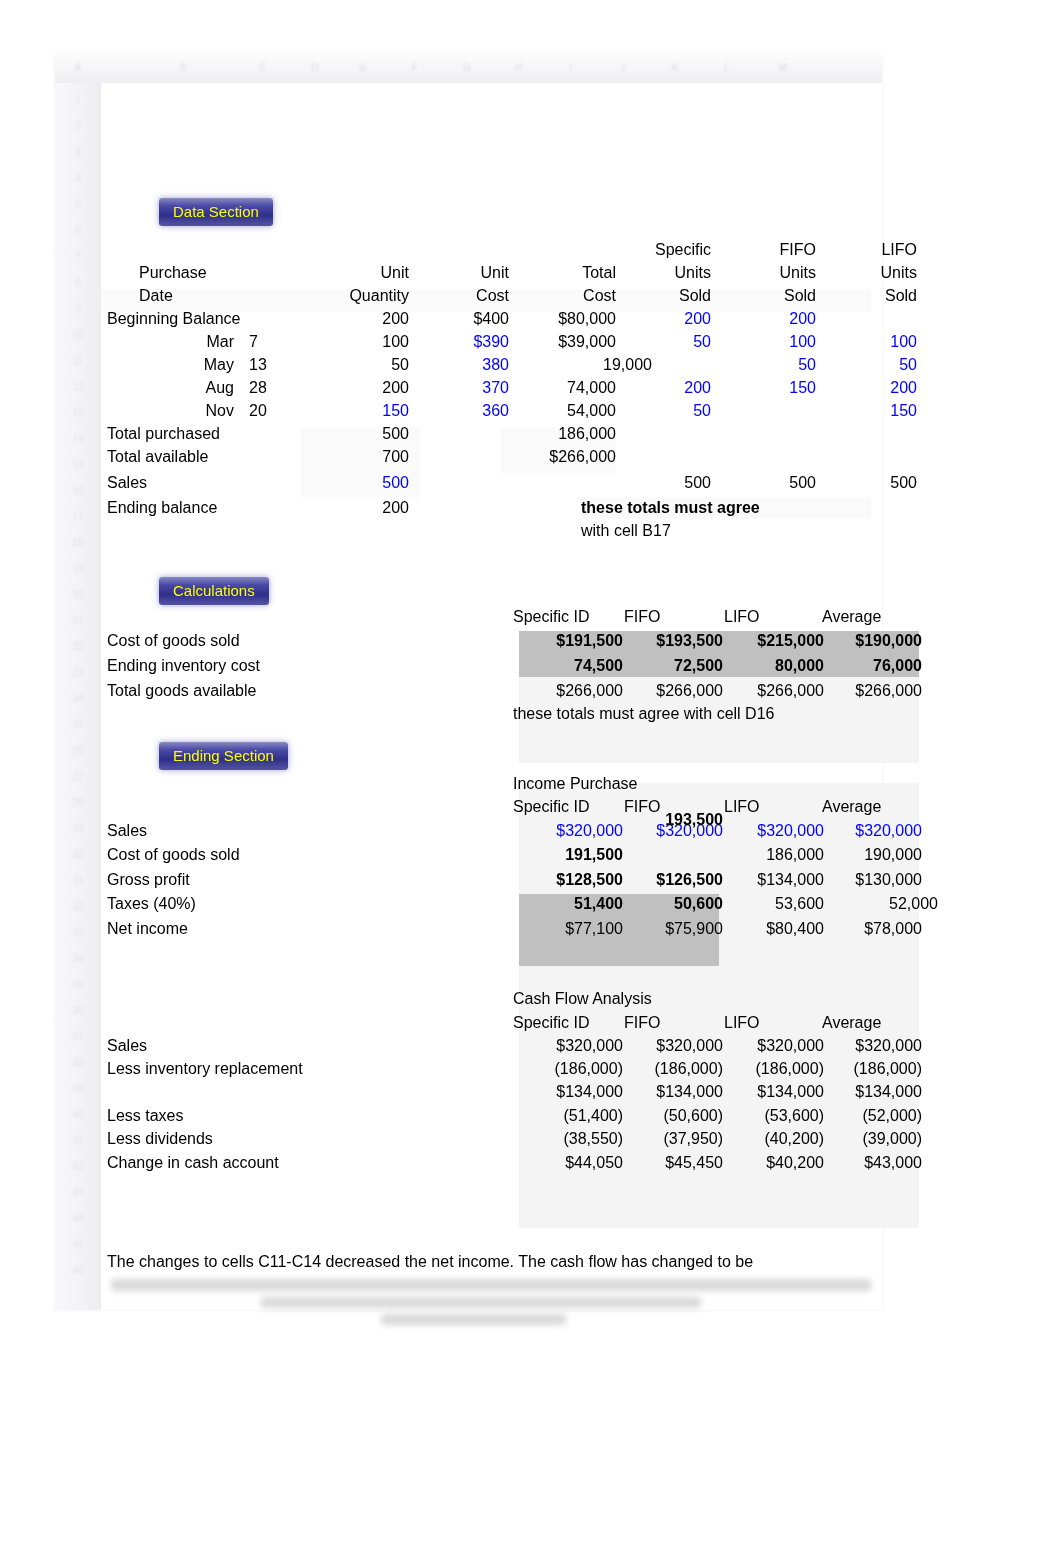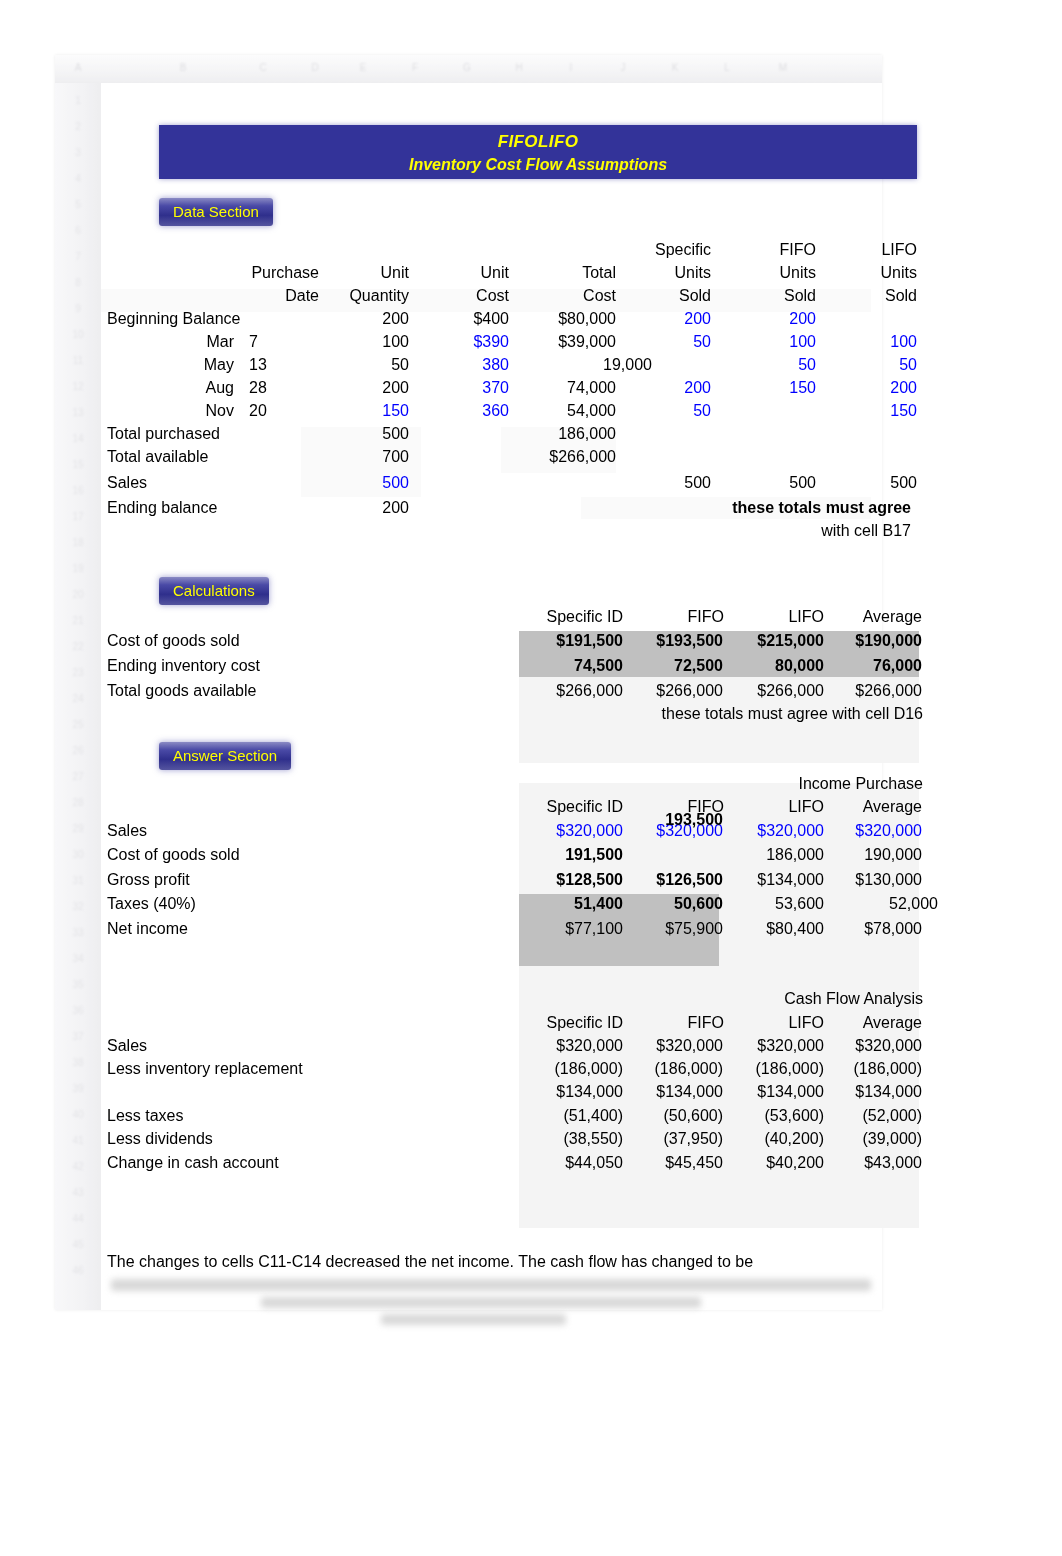--- a/index.html
+++ b/index.html
@@ -107,21 +107,21 @@
 
   
   .c {
     position: absolute;
     font-size: 16px;
     color: #000000;
     white-space: nowrap;
     line-height: 18px;
   }
   .r { text-align: right; }
-  .ctr { text-align: right; }
+  .ctr { text-align: left; }
   .l { text-align: left; }
   .blue { color: #0000ff; }
   .bold { font-weight: bold; }
 
   
   .shade {
     position: absolute;
     background: #c0c0c0;
   }
   .shade-soft {
@@ -207,24 +207,20 @@
       <div class="rowcell" style="top: 1052px;">41</div>
       <div class="rowcell" style="top: 1078px;">42</div>
       <div class="rowcell" style="top: 1104px;">43</div>
       <div class="rowcell" style="top: 1130px;">44</div>
       <div class="rowcell" style="top: 1156px;">45</div>
       <div class="rowcell" style="top: 1182px;">46</div>
     </div>
 
   <div id="canvas">
 
-    <div class="title-banner">
-      <div class="t1">FIFOLIFO</div>
-      <div class="t2">Inventory Cost Flow Assumptions</div>
-    </div>
 
     <div class="section-badge" style="left:58px; top:115px;">Data Section</div>
 
     <div class="shade-vsoft" style="left:0px;  top:206px; width:770px; height:23px;"></div>
     <div class="shade-vsoft" style="left:200px; top:344px; width:120px; height:70px;"></div>
     <div class="shade-vsoft" style="left:400px; top:344px; width:115px; height:46px;"></div>
     <div class="shade-vsoft" style="left:480px; top:414px; width:290px; height:22px;"></div>
 
     <div class="c r" style="left:510px; top:158px; width:100px;">Specific</div>
     <div class="c r" style="left:615px; top:158px; width:100px;">FIFO</div>
@@ -333,21 +329,21 @@
     <div class="c r bold" style="left:717px; top:574px; width:104px;">76,000</div>
 
     <div class="c l" style="left:6px;   top:599px; width:300px;">Total goods available</div>
     <div class="c r" style="left:412px; top:599px; width:110px;">$266,000</div>
     <div class="c r" style="left:518px; top:599px; width:104px;">$266,000</div>
     <div class="c r" style="left:619px; top:599px; width:104px;">$266,000</div>
     <div class="c r" style="left:717px; top:599px; width:104px;">$266,000</div>
 
     <div class="c ctr" style="left:412px; top:622px; width:410px;">these totals must agree with cell D16</div>
 
-    <div class="section-badge" style="left:58px; top:659px;">Answer Section</div>
+    <div class="section-badge" style="left:58px; top:659px;">Ending Section</div>
 
     <div class="shade-soft" style="left:418px; top:700px; width:400px; height:215px;"></div>
     <div class="shade" style="left:418px; top:811px; width:200px; height:72px;"></div>
 
     <div class="c ctr" style="left:412px; top:692px; width:410px;">Income Purchase</div>
 
     <div class="c ctr" style="left:412px; top:715px; width:110px;">Specific ID</div>
     <div class="c ctr" style="left:523px; top:715px; width:100px;">FIFO</div>
     <div class="c ctr" style="left:623px; top:715px; width:100px;">LIFO</div>
     <div class="c ctr" style="left:721px; top:715px; width:100px;">Average</div>

